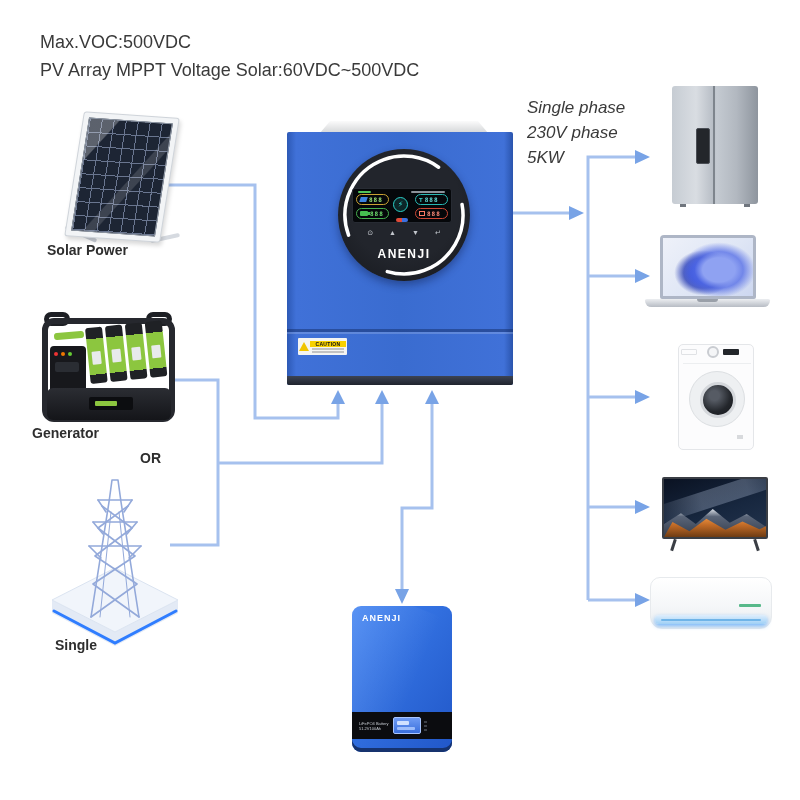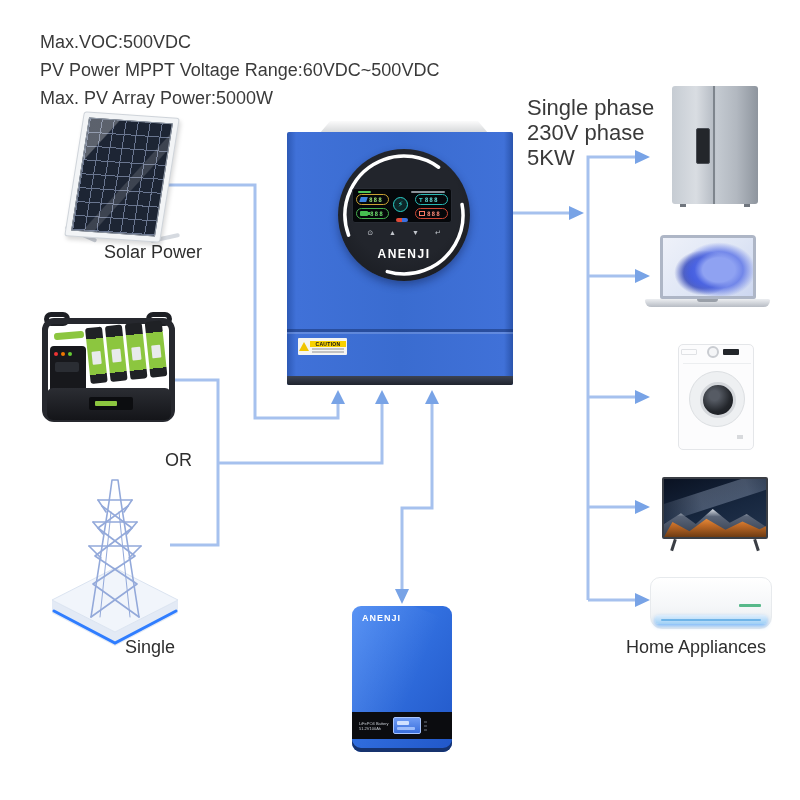--- a/index.html
+++ b/index.html
@@ -6,22 +6,22 @@
     --line:#a6c1ee; --arrow:#78a3e6; --ink:#3a3a3a;
     --inverter-blue:#3a6cd0; --battery-blue:#2f6fe0; --glow-blue:#2f7dff;
   }
   *{margin:0;padding:0;box-sizing:border-box;}
   html,body{background:#fff;}
   body{font-family:"Liberation Sans","DejaVu Sans",sans-serif;}
   .canvas{position:relative;width:800px;height:800px;background:#fff;overflow:hidden;}
   .abs{position:absolute;}
   svg{display:block;}
   .spec{font-size:18px;color:var(--ink);line-height:28px;white-space:nowrap;}
-  .label{font-size:18px;font-weight:normal;color:#2e2e2e;text-align:right;}
-  .note{font-size:22px;color:var(--ink);line-height:25px;white-space:nowrap;}
+  .label{font-size:14px;font-weight:bold;color:#2e2e2e;text-align:left;}
+  .note{font-size:17px;color:var(--ink);line-height:25px;white-space:nowrap;font-style:italic;}
 
   
   .solar{left:74px;top:114px;width:96px;height:126px;transform:rotate(4deg) skewX(-5deg);
     background:#f2f4f6;border:1px solid #cfd4da;border-radius:3px;padding:5px;
     box-shadow:2px 3px 4px rgba(0,0,0,.15);}
   .solar-cells{width:100%;height:100%;background:
      linear-gradient(125deg,rgba(255,255,255,.28) 0 18%,rgba(255,255,255,0) 19% 55%,rgba(255,255,255,.14) 56% 62%,rgba(255,255,255,0) 63%),
      repeating-linear-gradient(90deg,#6a7690 0 1px,transparent 1px 12px),
      repeating-linear-gradient(0deg,#6a7690 0 1px,transparent 1px 14px),
      #1d2534;border:1px solid #9aa3b0;}
@@ -164,22 +164,21 @@
     <polygon class="ah" points="584,213 569,206 569,220"></polygon>
     <polygon class="ah" points="650,157 635,150 635,164"></polygon>
     <polygon class="ah" points="650,276 635,269 635,283"></polygon>
     <polygon class="ah" points="650,397 635,390 635,404"></polygon>
     <polygon class="ah" points="650,507 635,500 635,514"></polygon>
     <polygon class="ah" points="650,600 635,593 635,607"></polygon>
   </svg>
 
   <div class="abs spec" style="left:40px;top:28px">
     <div>Max.VOC:500VDC</div>
-    <div>PV Power MPPT Voltage Range:60VDC~500VDC</div>
-    <div>Max. PV Array Power:5000W</div>
+    <div>PV Array MPPT Voltage Solar:60VDC~500VDC</div>
   </div>
 
   <div class="abs solar-leg"></div>
   <div class="abs solar-leg2"></div>
   <div class="abs solar">
     <div class="solar-cells"></div>
   </div>
   <div class="abs label" style="left:47px;top:242px;width:155px">Solar Power</div>
 
   <div class="abs gen">
@@ -196,20 +195,21 @@
     <div class="abs gen-left">
       <span class="gen-dot" style="left:4px;background:#e33"></span>
       <span class="gen-dot" style="left:11px;background:#e70"></span>
       <span class="gen-dot" style="left:18px;background:#6c3"></span>
       <span class="gen-screen"></span>
     </div>
     <div class="abs gen-base">
       <span class="gen-plate"></span>
     </div>
   </div>
+  <div class="abs label" style="left:32px;top:425px;width:155px">Generator</div>
 
   <div class="abs label" style="left:140px;top:450px;width:52px">OR</div>
 
   <svg class="abs" style="left:48px;top:472px" width="140" height="175" viewBox="0 0 140 175">
     <polygon points="4,128 67,160 130,128 130,141 67,174 4,141" fill="#e3eaf5"></polygon>
     <polygon points="67,96 130,128 67,160 4,128" fill="#f1f5fb" stroke="#dbe4f1" stroke-width="1"></polygon>
     <path d="M6,139 L67,171 L128,139" stroke="#2f7dff" stroke-width="3" fill="none" stroke-linecap="round"></path>
     <g class="tower">
       <path d="M43,145 L61,30 L64,8 M91,145 L73,30 L70,8 M64,8 L70,8"></path>
       <path d="M50,28 L84,28 M45,50 L89,50 M41,74 L93,74"></path>
@@ -309,21 +309,20 @@
     <span class="tv-leg" style="left:10px;transform:rotate(18deg)"></span>
     <span class="tv-leg" style="right:10px;transform:rotate(-18deg)"></span>
   </div>
 
   <div class="abs ac">
     <span class="ac-brand"></span>
     <div class="ac-vent"></div>
     <span class="ac-slit"></span>
   </div>
 
-  <div class="abs label" style="left:566px;top:637px;width:200px">Home Appliances</div>
 
   <div class="abs battery">
     <div class="batt-sheen"></div>
     <div class="batt-brand">ANENJI</div>
     <div class="batt-band">
       <div class="batt-band-txt">
         <div>LiFePO4 Battery</div>
         <div>51.2V100Ah</div>
       </div>
       <div class="batt-lcd"></div>

